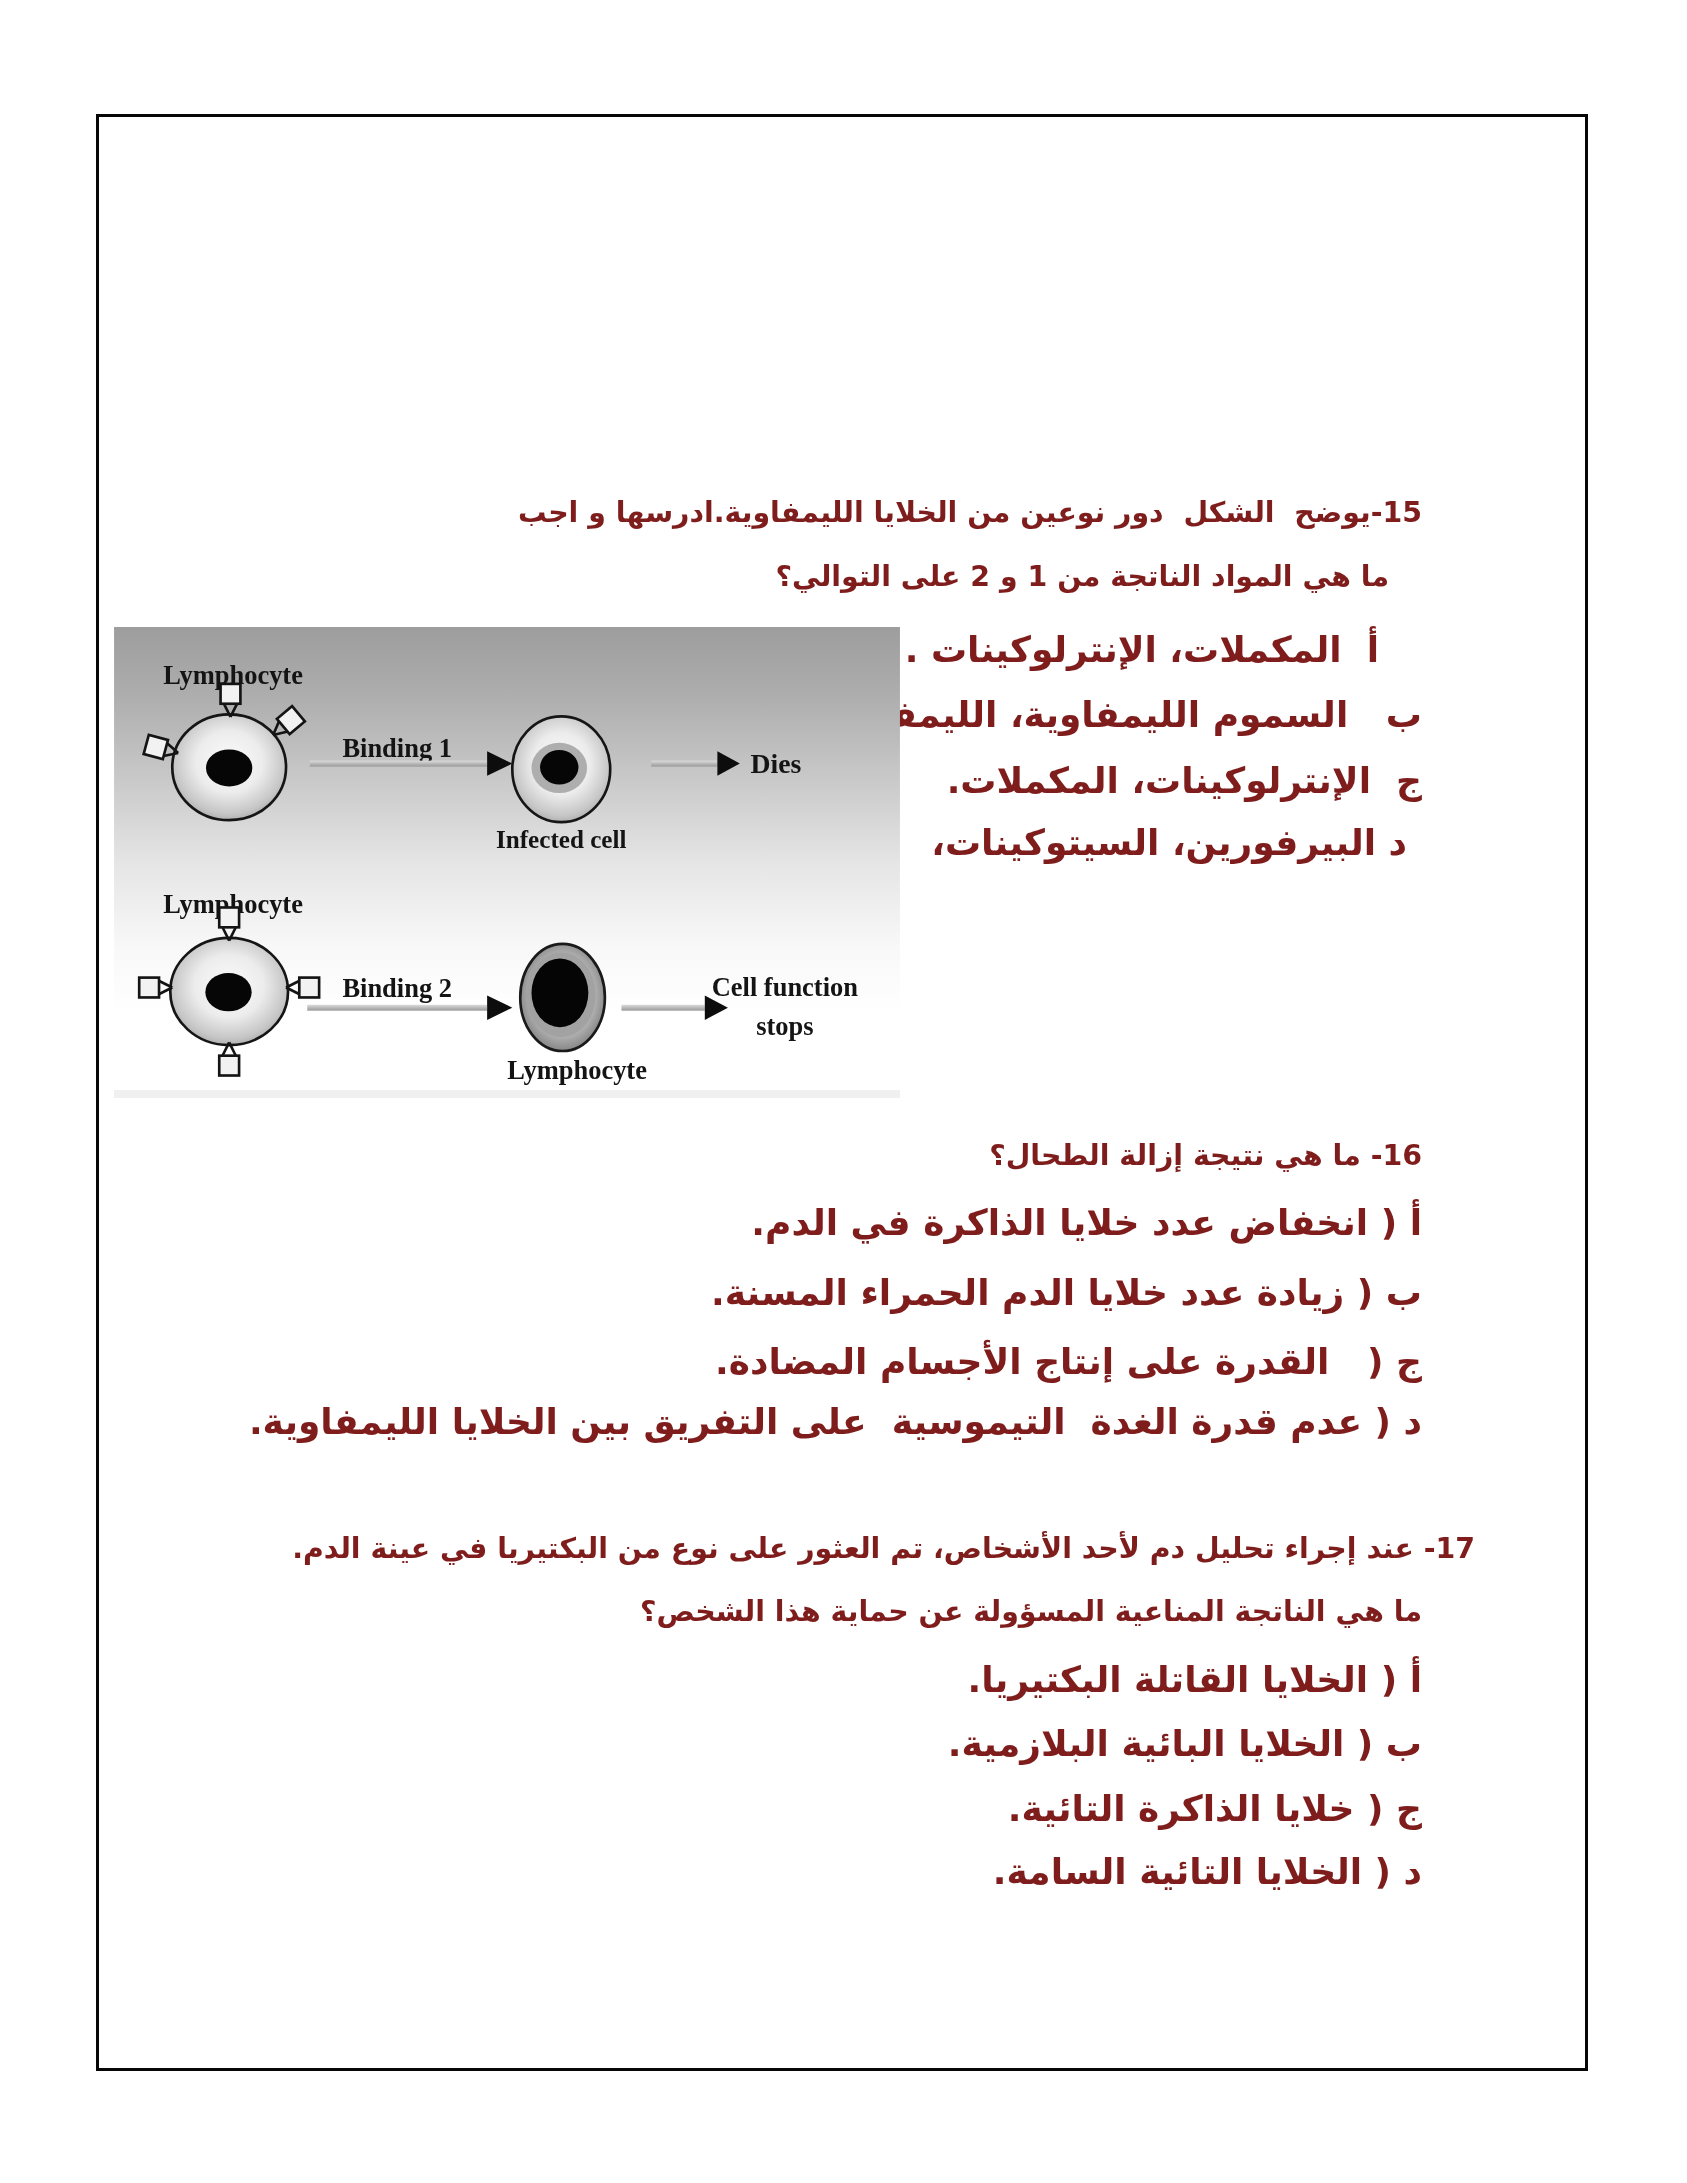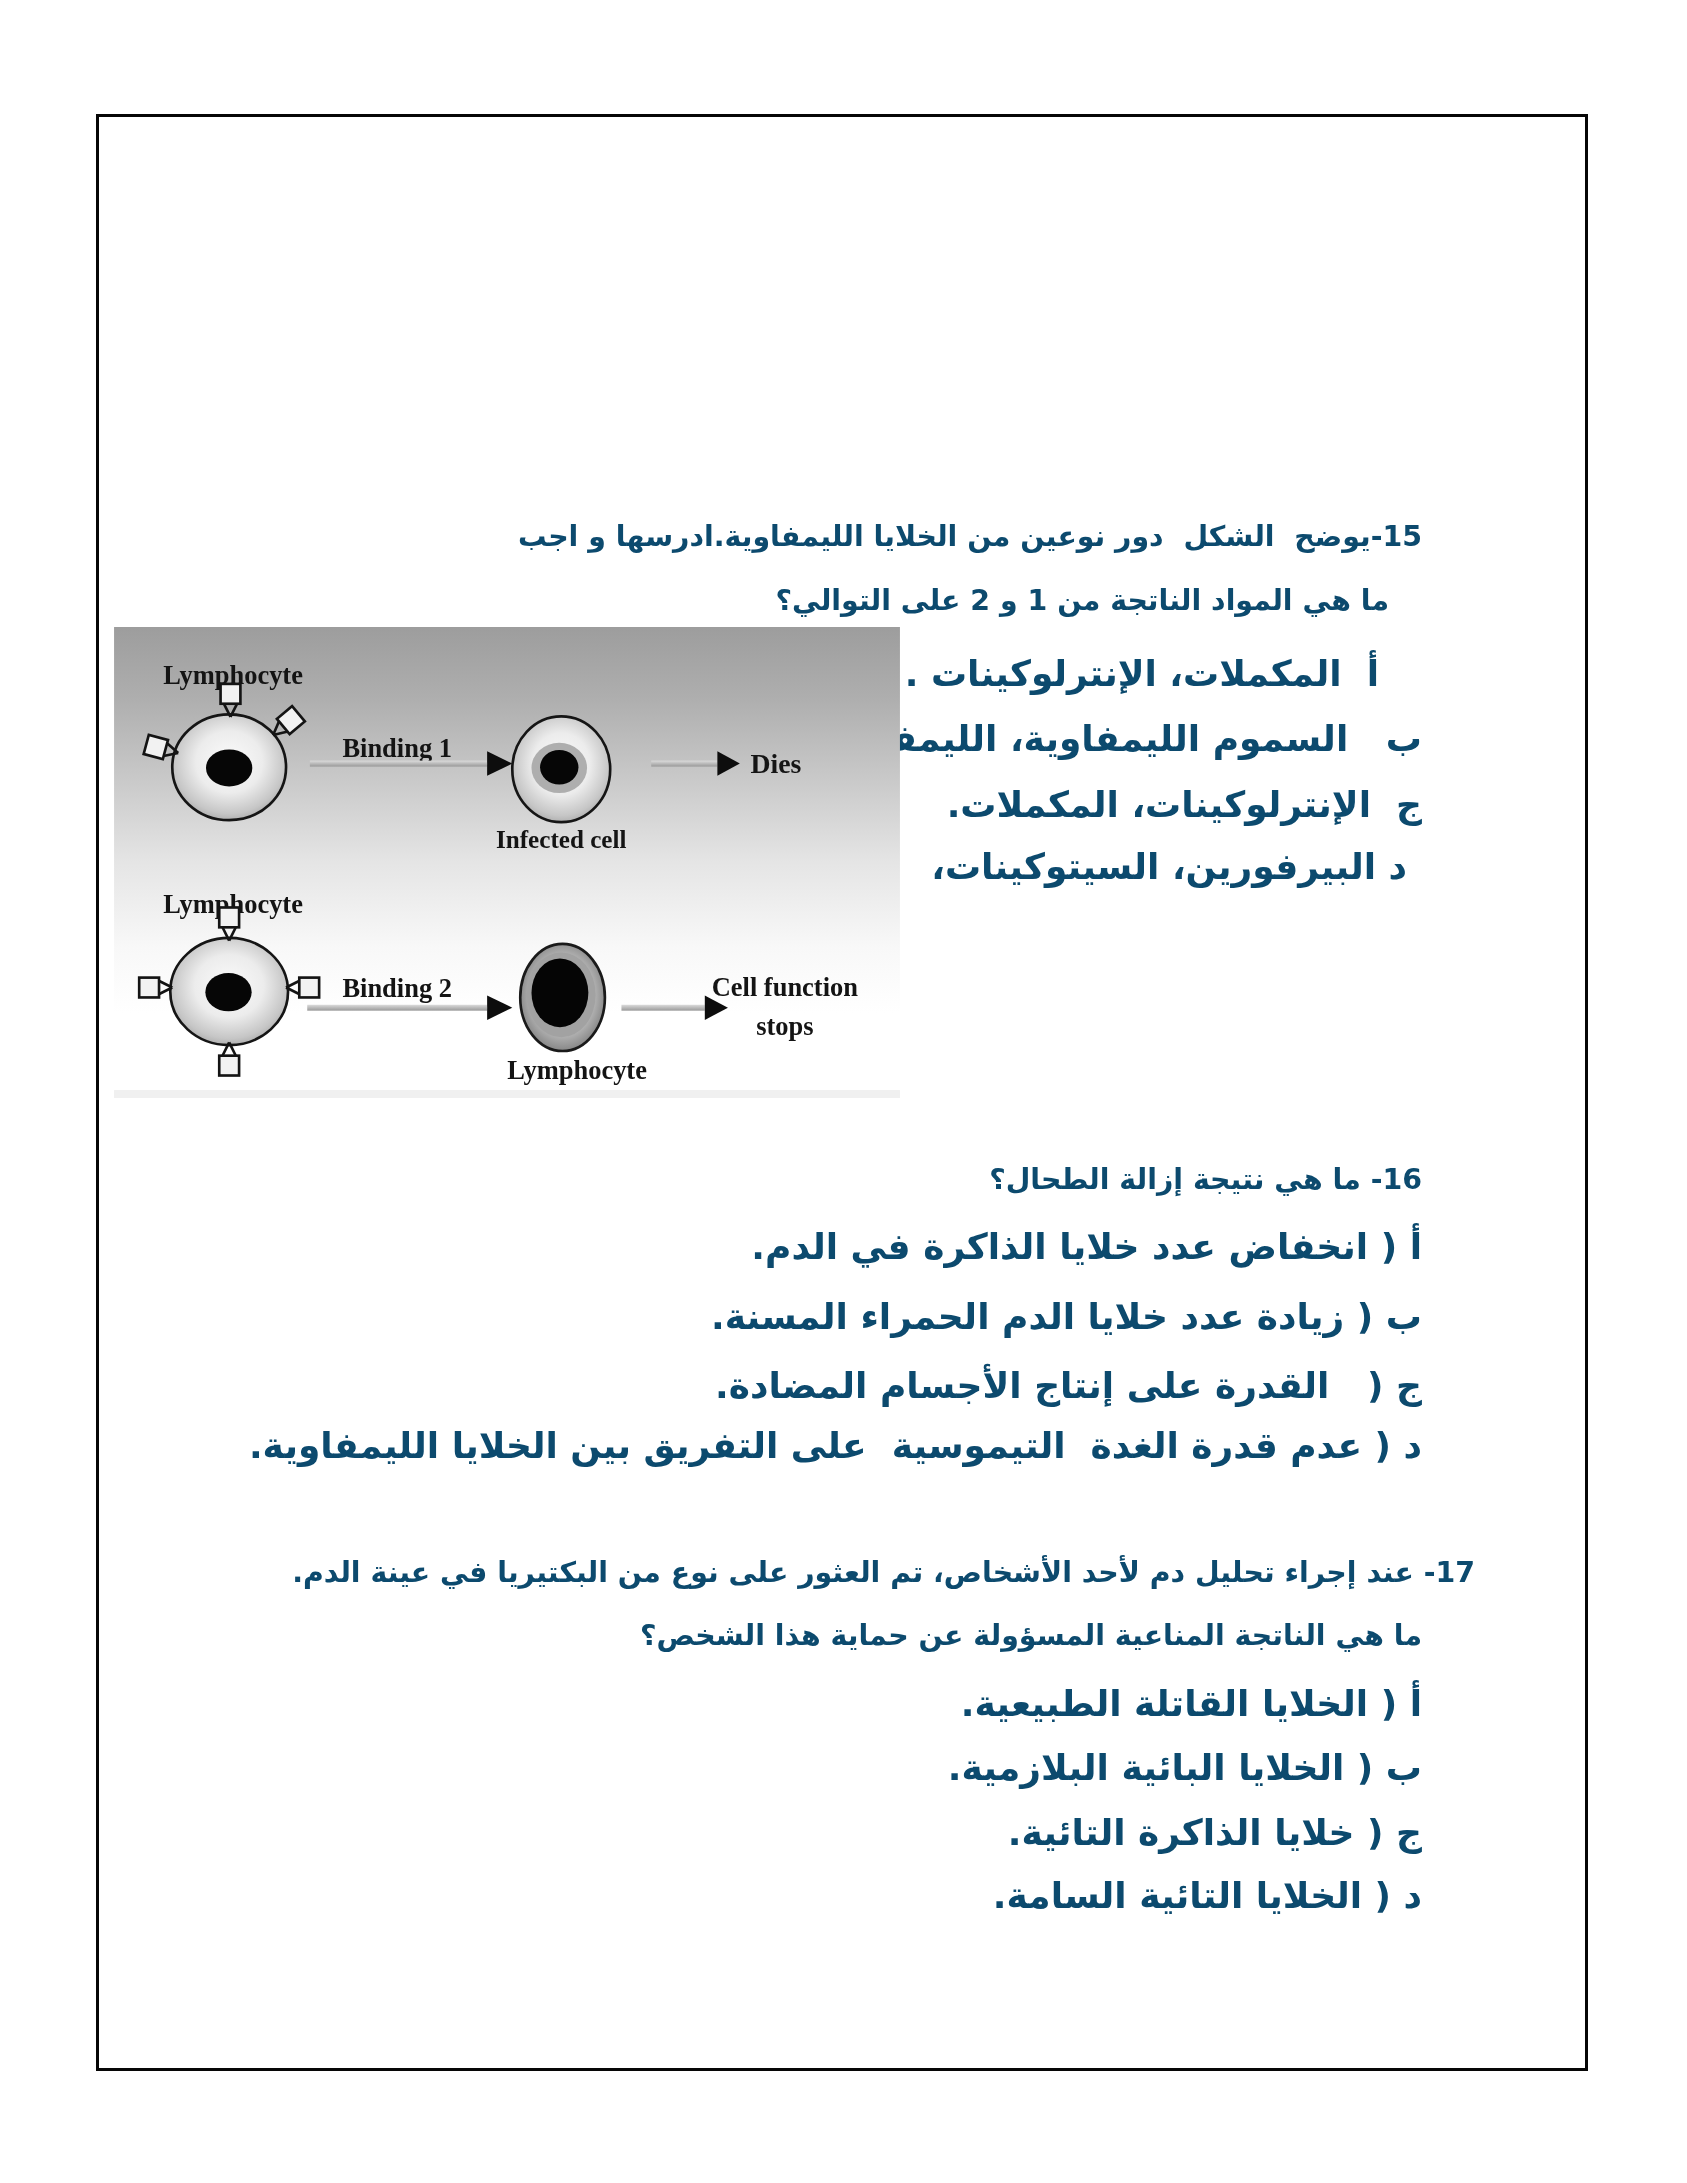--- a/index.html
+++ b/index.html
@@ -16,23 +16,22 @@
     width:1492px;height:1957px;
     box-sizing:border-box;
     border:3.3px solid #060606;
   }
   .tline{
     position:absolute;
     direction:rtl;
     text-align:right;
     white-space:nowrap;
     font-weight:bold;
-    color:#0c4a6e;
+    color:#7f1d1d;
     line-height:1.3;
-    margin-top:24px;
   }
   .q{font-size:28.4px;}
   .opt{font-size:36px;}
   .figure{
     position:absolute;
     left:114px;top:627px;
     width:786px;height:471px;
   }
   .figure svg{display:block;}
   .figtext{
@@ -155,19 +154,19 @@
   </div>
 
   <div class="tline q" style="top:1138px;right:265px;">16- ما هي نتيجة إزالة الطحال؟</div>
   <div class="tline opt" style="top:1200px;right:265px;">أ ( انخفاض عدد خلايا الذاكرة في الدم.</div>
   <div class="tline opt" style="top:1270px;right:265px;">ب ( زيادة عدد خلايا الدم الحمراء المسنة.</div>
   <div class="tline opt" style="top:1339px;right:265px;">ج ( &nbsp; القدرة على إنتاج الأجسام المضادة.</div>
   <div class="tline opt" style="top:1399px;right:265px;">د ( عدم قدرة الغدة &nbsp;التيموسية &nbsp;على التفريق بين الخلايا الليمفاوية.</div>
 
   <div class="tline q" style="top:1531px;right:212px;">17- عند إجراء تحليل دم لأحد الأشخاص، تم العثور على نوع من البكتيريا في عينة الدم.</div>
   <div class="tline q" style="top:1594px;right:265px;">ما هي الناتجة المناعية المسؤولة عن حماية هذا الشخص؟</div>
-  <div class="tline opt" style="top:1657px;right:265px;">أ ( الخلايا القاتلة الطبيعية.</div>
+  <div class="tline opt" style="top:1657px;right:265px;">أ ( الخلايا القاتلة البكتيريا.</div>
   <div class="tline opt" style="top:1721px;right:265px;">ب ( الخلايا البائية البلازمية.</div>
   <div class="tline opt" style="top:1786px;right:265px;">ج ( خلايا الذاكرة التائية.</div>
   <div class="tline opt" style="top:1849px;right:265px;">د ( الخلايا التائية السامة.</div>
 
 </div>
 
 
 </body></html>

